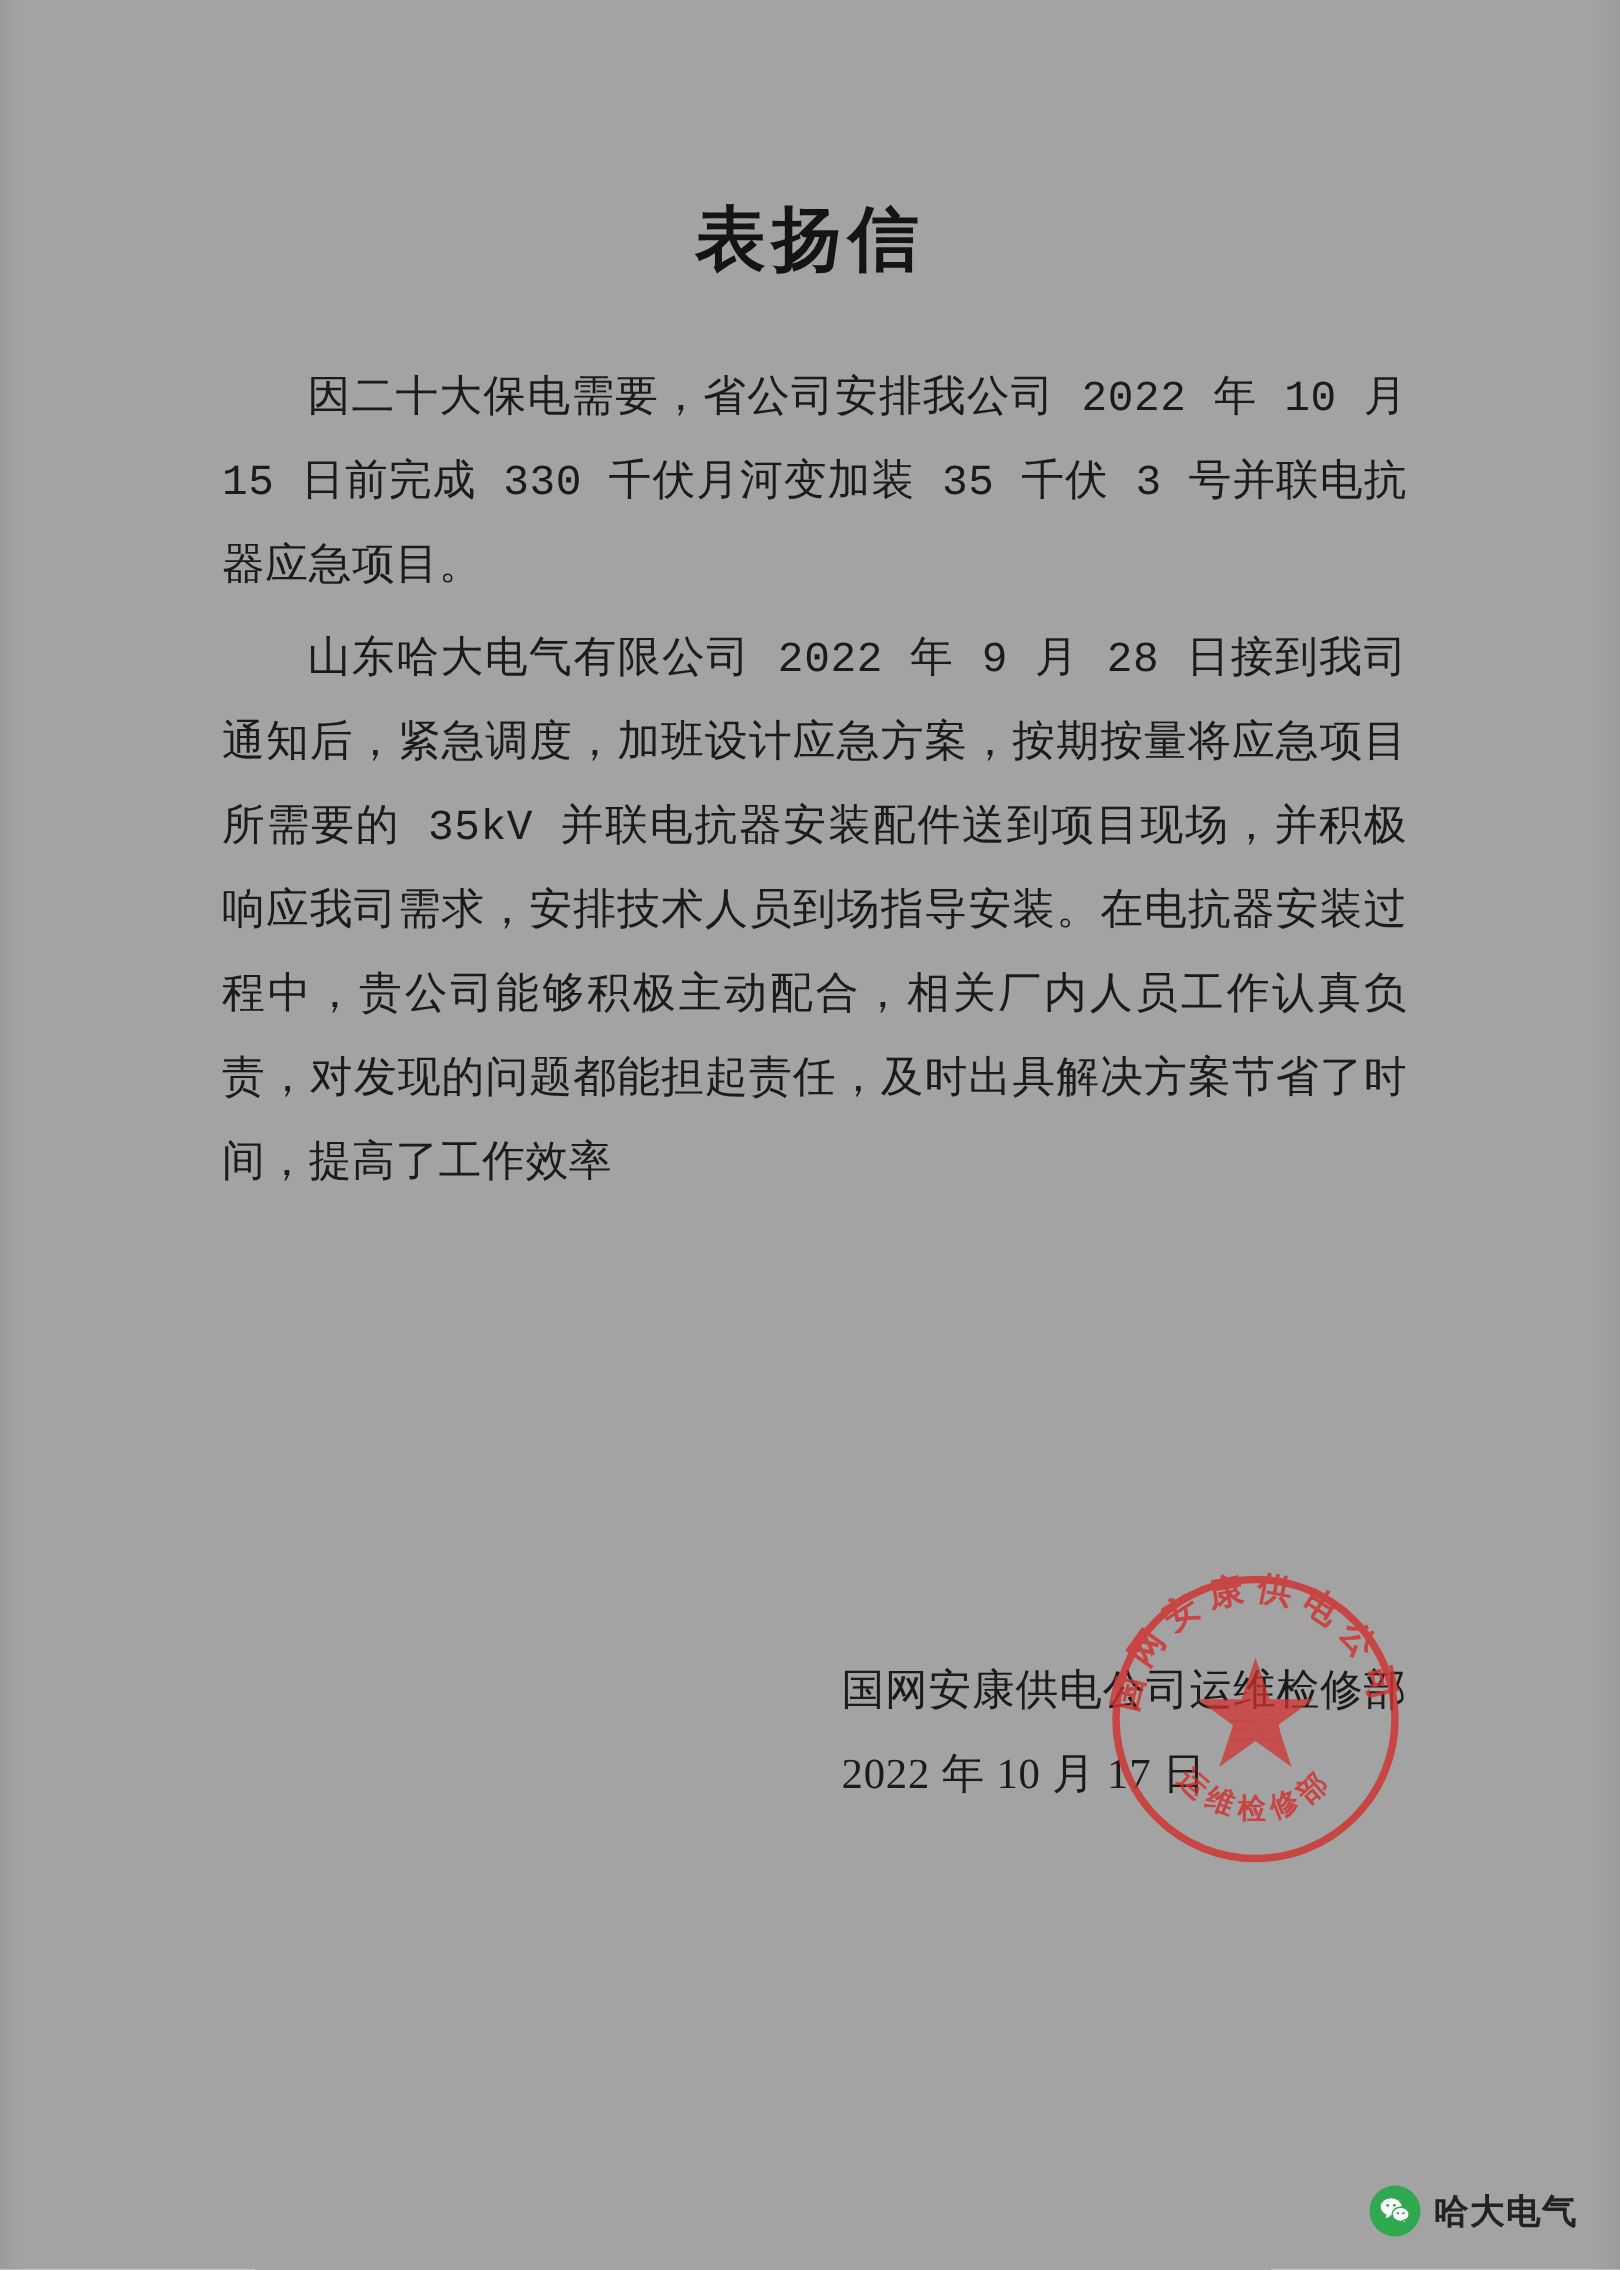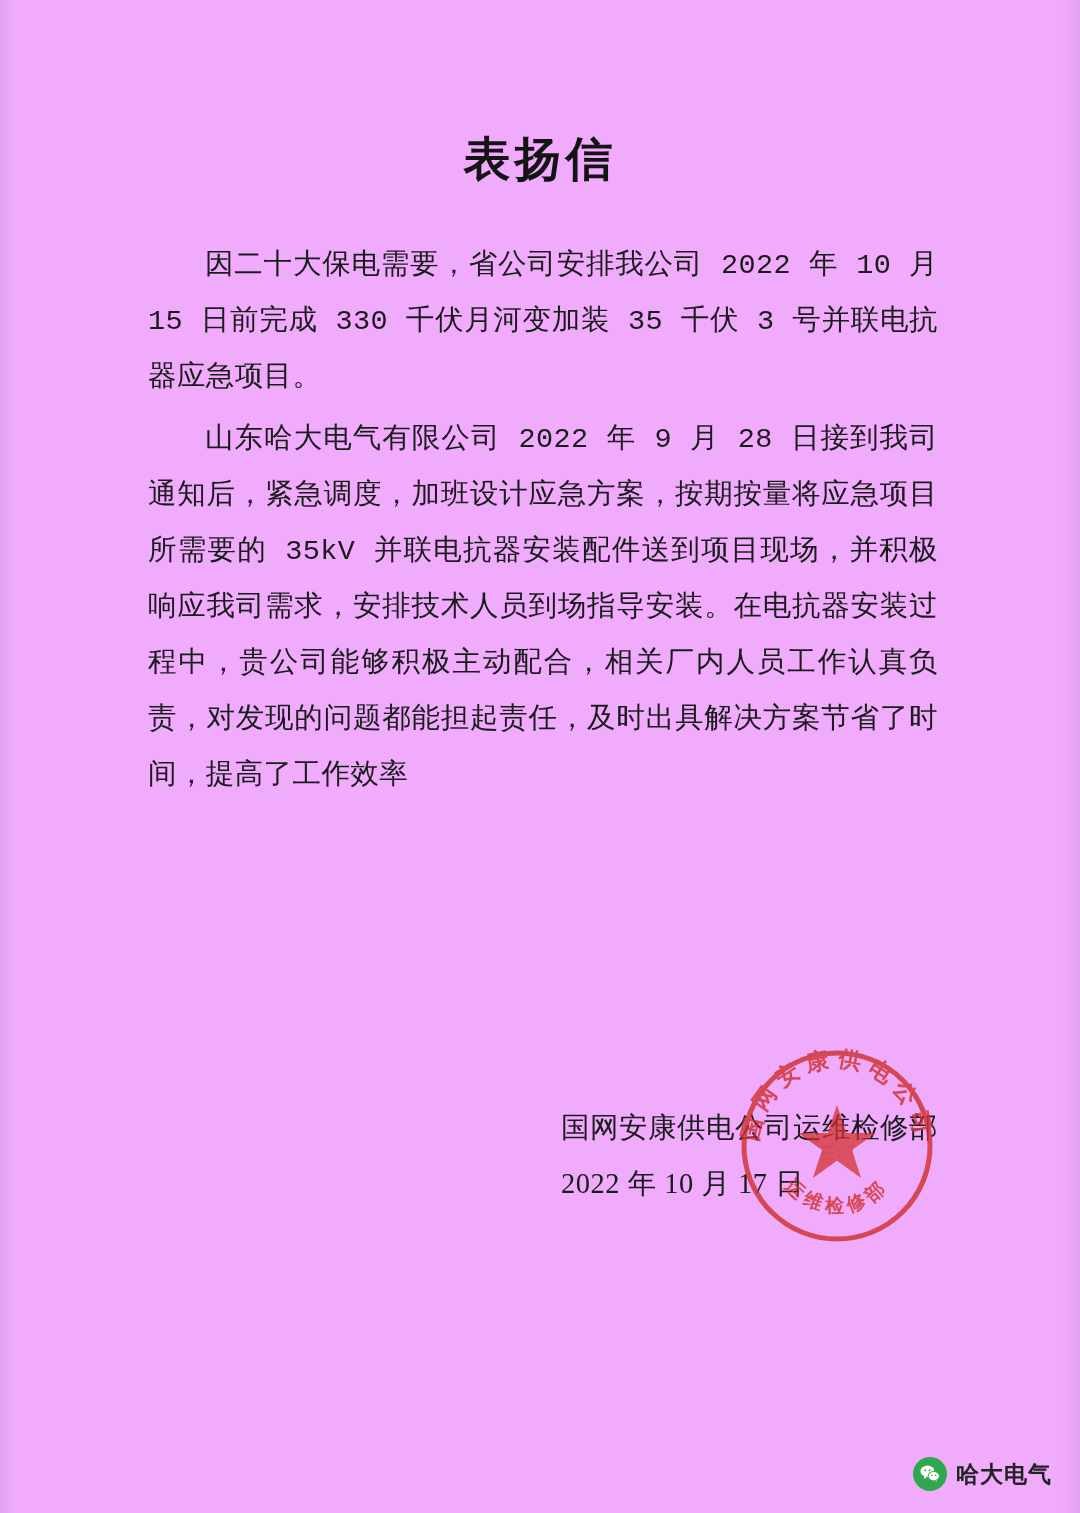--- a/index.html
+++ b/index.html
@@ -11,21 +11,21 @@
     height: 1513px;
     background: #ffffff;
     font-family: "Liberation Serif", "DejaVu Serif", serif;
     color: #1b1b1b;
     position: relative;
     overflow: hidden;
   }
   .page {
     position: absolute;
     inset: 0;
-    background: #f0abfc;
+    background: #a3a3a3;
   }
   
   .page::before {
     content: "";
     position: absolute;
     top: 0; left: 0; bottom: 0;
     width: 14px;
     background: linear-gradient(to right, rgba(0,0,0,0.05), rgba(0,0,0,0));
     pointer-events: none;
   }

